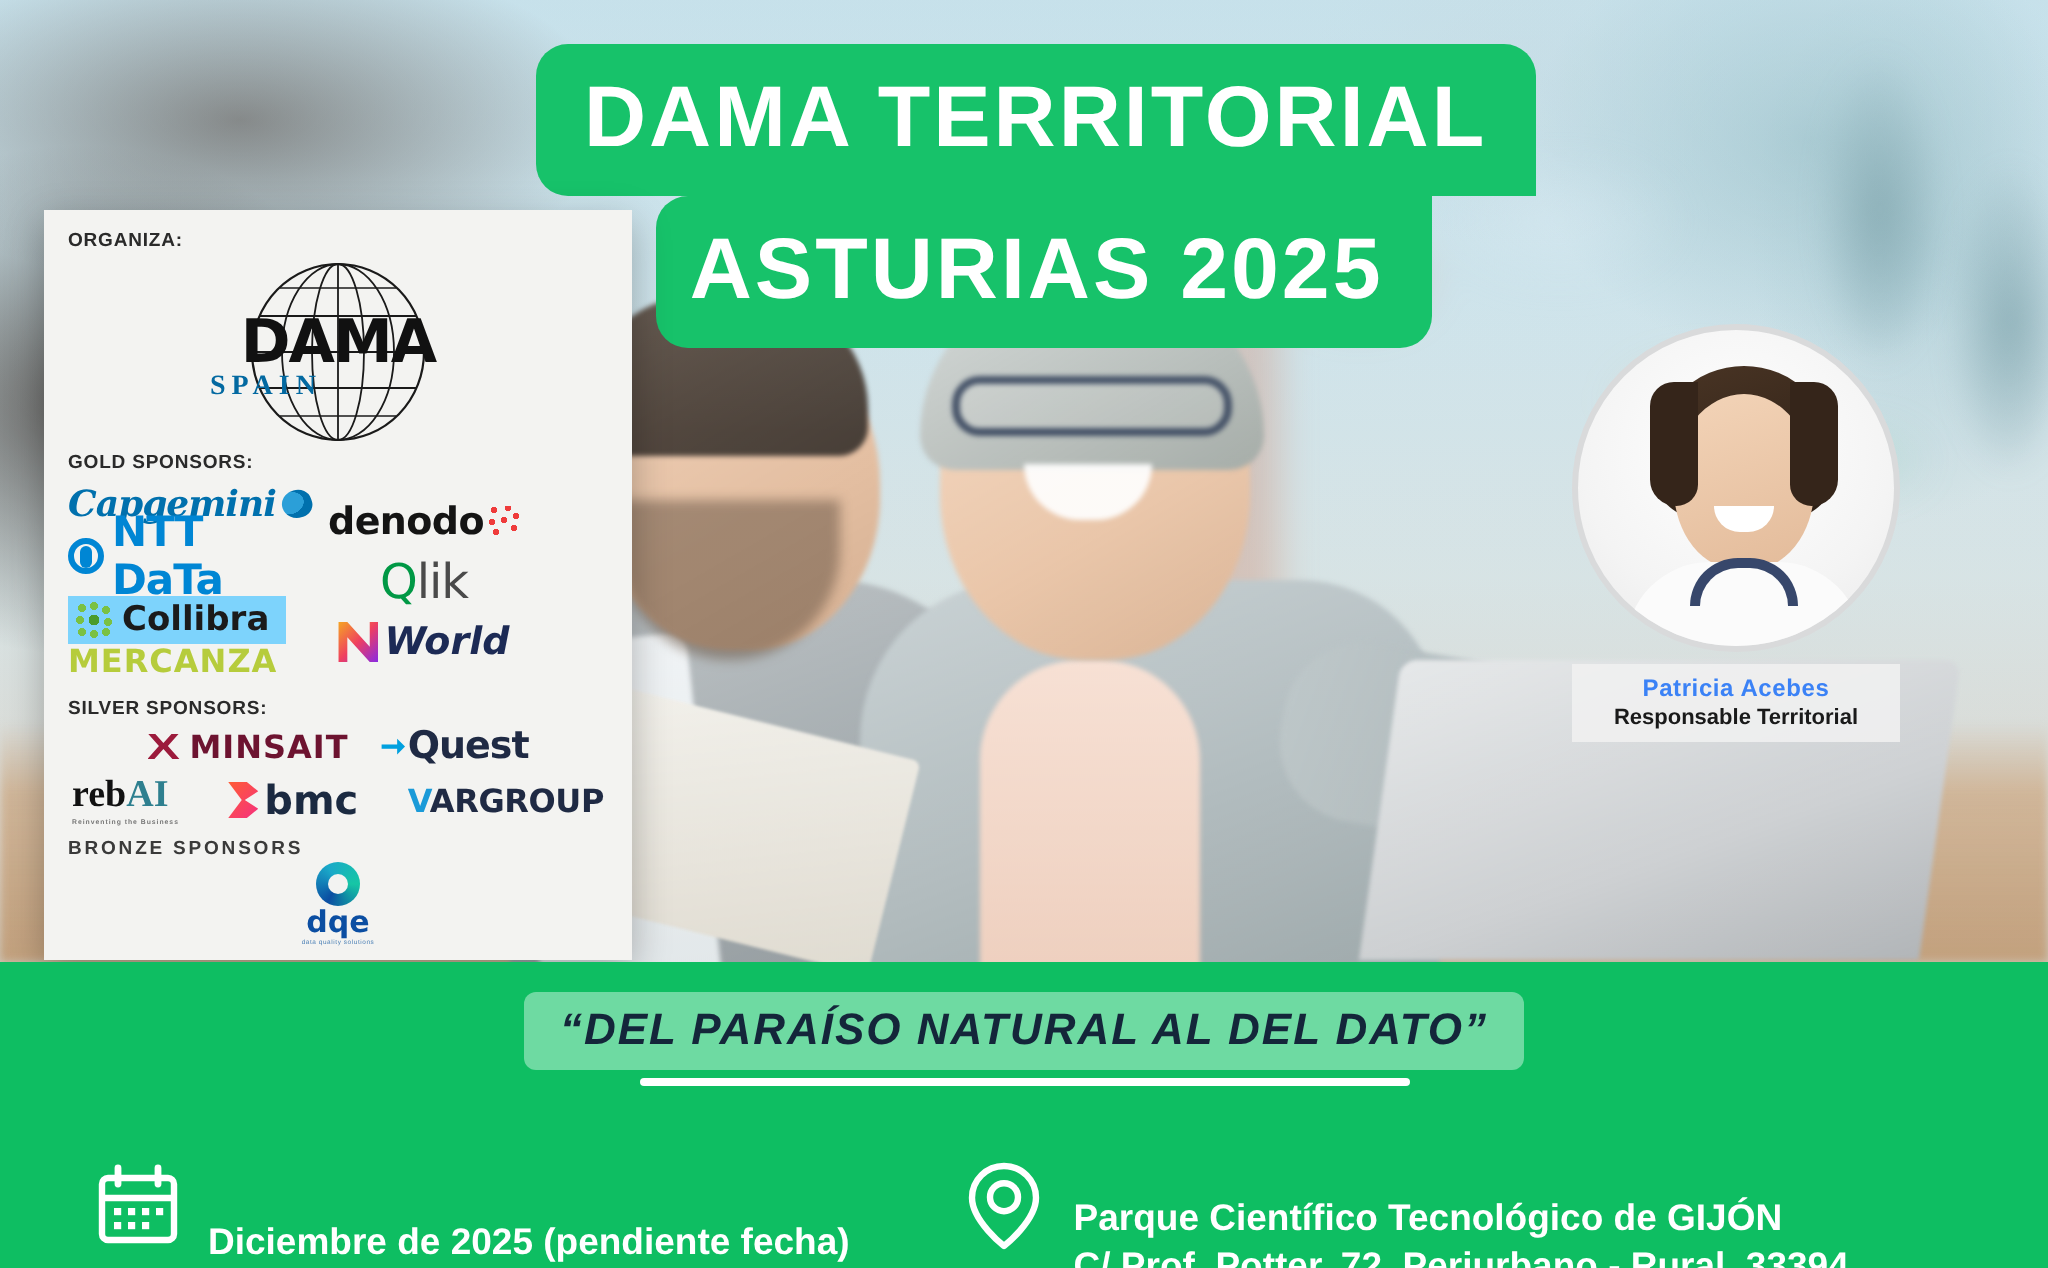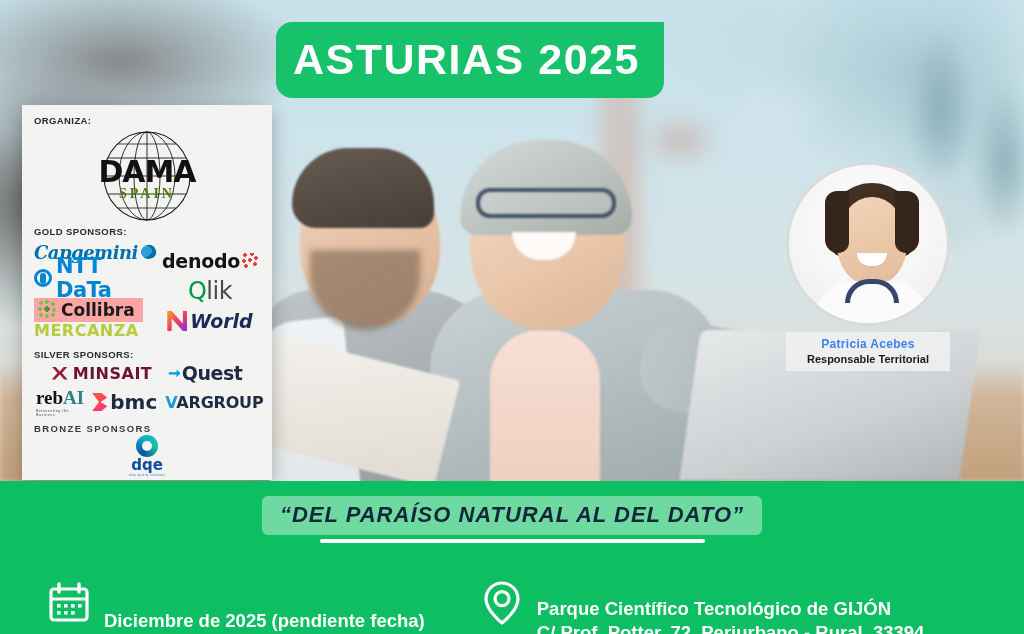--- a/index.html
+++ b/index.html
@@ -149,21 +149,21 @@
     font-size: 43px;
     letter-spacing: 1.5px;
     line-height: 1;
     padding: 16px 24px 17px 24px;
   }
   .title-line-1 { border-radius: 16px 16px 0 16px; }
   .title-line-2 { border-radius: 16px 0 16px 16px; align-self: center; margin-left: 8px; padding-left: 17px; }
 
   
   .sponsor-panel {
-    position: absolute; left: 22px; top: 105px; width: 250px; height: 375px;
+    position: absolute; left: 22px; top: 105px; width: 294px; height: 375px;
     background: #f3f3f1;
     box-shadow: 0 6px 18px rgba(0,0,0,.28);
     z-index: 45;
     padding: 10px 12px 8px 12px;
     overflow: hidden;
   }
   .sp-label {
     font-size: 9.5px; font-weight: 600; color: #2a2a2a;
     letter-spacing: .4px; margin-bottom: 2px;
   }
@@ -172,22 +172,22 @@
   
   .dama-logo { position: relative; width: 128px; height: 92px; margin: 4px auto 2px auto; }
   .dama-globe { position: absolute; inset: 0; }
   .dama-text {
     position: absolute; left: 0; right: 0; top: 24px;
     text-align: center; font-family: "DejaVu Sans", sans-serif;
     font-weight: 700; font-size: 30px; letter-spacing: -1px; color: #111;
   }
   .dama-sub {
     position: absolute; left: 0; right: 0; top: 56px;
-    text-align: center; font-family: "Liberation Serif", serif;
-    font-weight: 700; font-size: 14px; letter-spacing: 3px; color: #4d7c0f;
+    text-align: left; font-family: "Liberation Serif", serif;
+    font-weight: 700; font-size: 14px; letter-spacing: 3px; color: #0369a1;
   }
 
   .sp-grid { display: flex; gap: 4px; }
   .sp-col { display: flex; flex-direction: column; }
   .sp-col.left { width: 122px; }
   .sp-col.right { width: 104px; align-items: center; justify-content: center; gap: 4px; }
 
   .logo-row { display: flex; align-items: center; height: 26px; }
 
   
@@ -199,21 +199,21 @@
 
   
   .nttmark { width: 18px; height: 18px; border: 3px solid #0086d4; border-radius: 50%;
     position: relative; margin-right: 4px; flex: none; }
   .nttmark::after { content:''; position:absolute; left: 3px; top: 1px; width: 6px; height: 11px;
     background: #0086d4; border-radius: 3px; }
   .nttdata { font-family: "DejaVu Sans", sans-serif; font-weight: 700; font-size: 21px;
     color: #0086d4; letter-spacing: -.5px; }
 
   
-  .collibra-chip { background:#fca5a5; padding: 2px 8px 2px 4px; display: inline-flex; align-items: flex-start; margin-top: 11px; }
+  .collibra-chip { background:#7dd3fc; padding: 2px 8px 2px 4px; display: inline-flex; align-items: center; margin-top: 11px; }
   .colmark { width: 18px; height: 18px; margin-right: 5px; flex: none;
     background:
       radial-gradient(circle 2px at 3px 3px,#7ac143 99%,transparent),
       radial-gradient(circle 2px at 9px 2px,#7ac143 99%,transparent),
       radial-gradient(circle 2px at 15px 4px,#7ac143 99%,transparent),
       radial-gradient(circle 2px at 2px 9px,#7ac143 99%,transparent),
       radial-gradient(circle 2.6px at 9px 9px,#4a9c2d 99%,transparent),
       radial-gradient(circle 2px at 16px 10px,#7ac143 99%,transparent),
       radial-gradient(circle 2px at 3px 15px,#7ac143 99%,transparent),
       radial-gradient(circle 2px at 9px 16px,#7ac143 99%,transparent),
@@ -366,20 +366,21 @@
     <div class="person p-woman-hair"></div>
     <div class="person p-glasses"></div>
     <div class="person p-smile"></div>
     <div class="person p-arm"></div>
     <div class="laptop"></div>
     <div class="paper"></div>
     <div class="glass-overlay"></div>
   </div>
 
   <div class="title-wrap">
+    <div class="title-line title-line-1">DAMA TERRITORIAL</div>
     <div class="title-line title-line-2">ASTURIAS 2025</div>
   </div>
 
   <div class="sponsor-panel">
 
     <div class="sp-label">ORGANIZA:</div>
 
     <div class="dama-logo">
       <svg class="dama-globe" viewBox="0 0 128 92">
         <ellipse cx="64" cy="46" rx="43" ry="44" fill="none" stroke="#1a1a1a" stroke-width="1.1"></ellipse>

